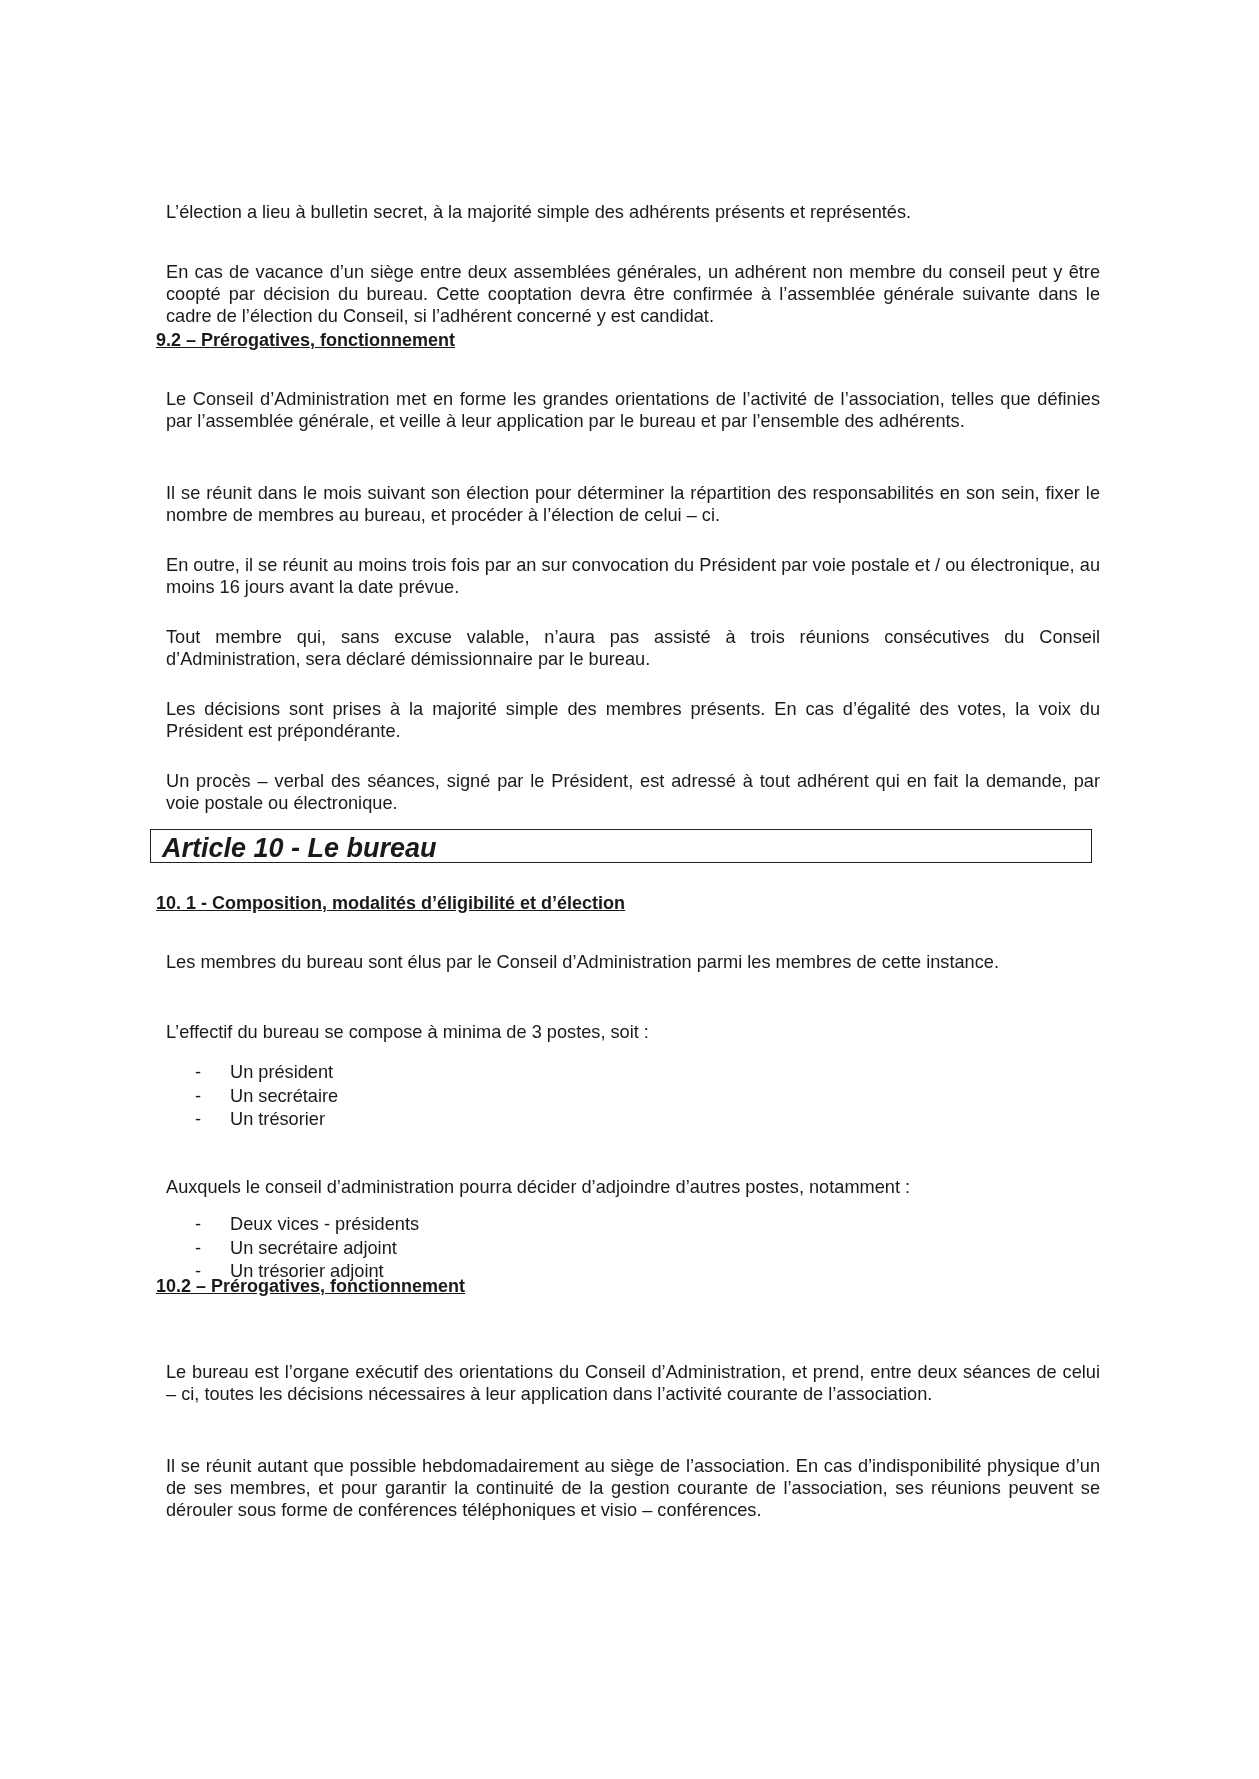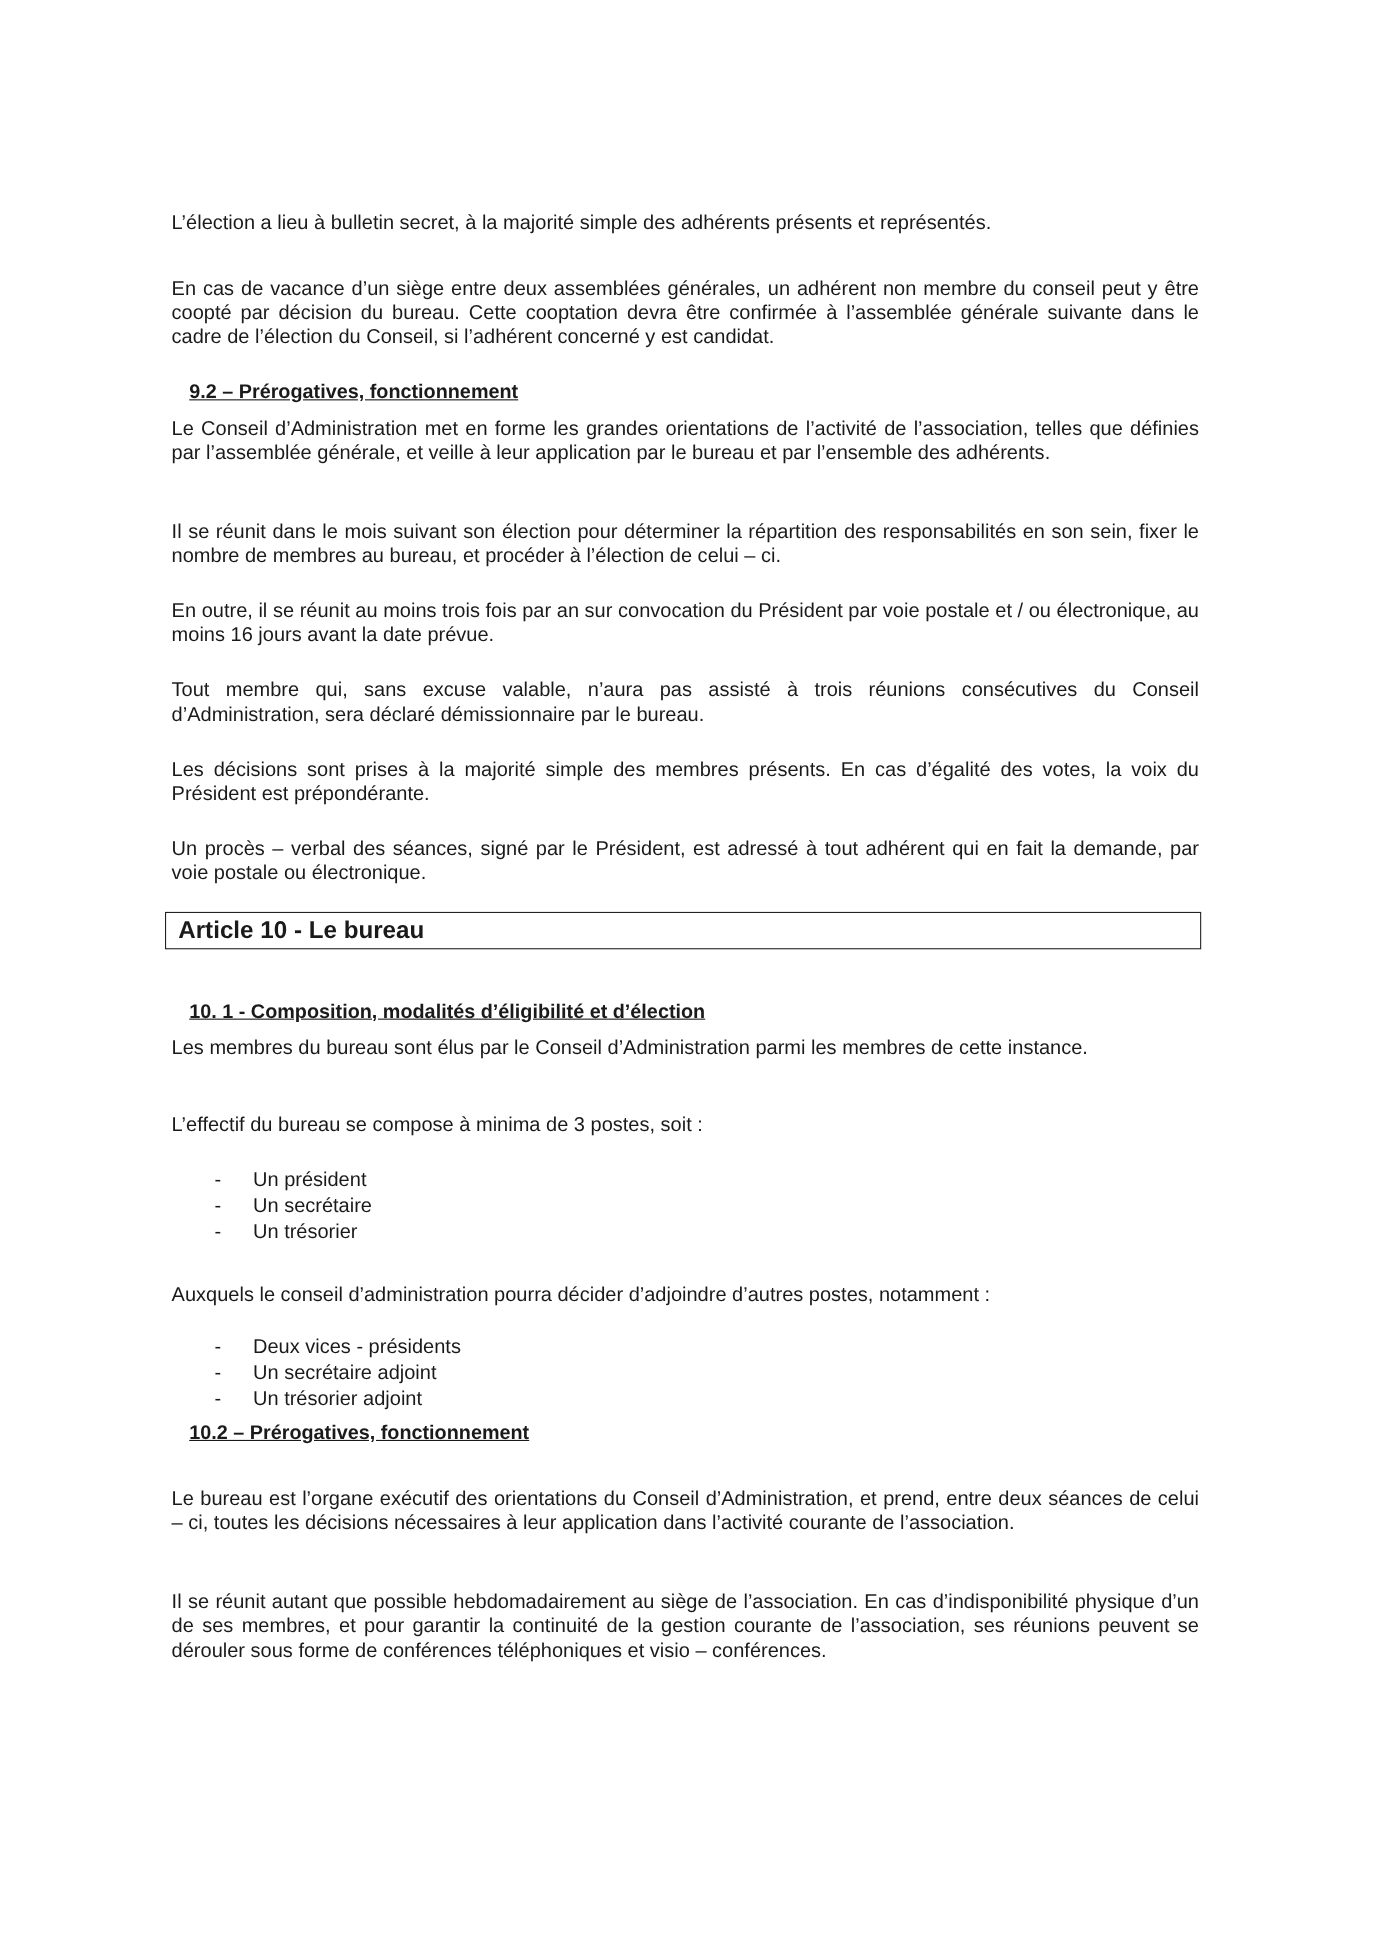--- a/index.html
+++ b/index.html
@@ -1,25 +1,25 @@
 <!DOCTYPE html>
 <html><head>
 <meta charset="utf-8">
 <style>
   html, body { margin: 0; padding: 0; background: #ffffff; }
   body { width: 1259px; height: 1779px; position: relative; overflow: hidden;
          font-family: "Liberation Sans", sans-serif; color: #1a1a1a; }
   .page { position: absolute; left: 156px; top: 0; width: 934px; }
-  p { margin: 0; font-size: 18.2px; line-height: 22px; }
+  p { margin: 10px; font-size: 18.2px; line-height: 22px; }
   .j { text-align: justify; text-align-last: left; }
   .blk { position: absolute; left: 0; width: 934px; }
-  h3 { margin: 16px; font-size: 18px; font-weight: bold; text-decoration: underline; }
+  h3 { margin: 0; font-size: 18px; font-weight: bold; text-decoration: underline; }
   .article { position: absolute; left: -6px; top: 829px; width: 942px; height: 34px;
              border: 1.5px solid #222; box-sizing: border-box; }
-  .article span { position: absolute; left: 11px; top: 3px; font-size: 22px; font-weight: bold; }
+  .article span { position: absolute; left: 11px; top: 3px; font-size: 27px; font-weight: bold; font-style: italic; }
   ul { list-style: none; margin: 0; padding: 0; }
   li { font-size: 18.2px; line-height: 23.5px; position: relative; padding-left: 74px; }
   li .dash { position: absolute; left: 39px; }
 </style>
 </head>
 <body>
 
 <div class="page">
 
   <p class="blk j" style="top:191px">L’élection a lieu à bulletin secret, à la majorité simple des adhérents présents et représentés.</p>

